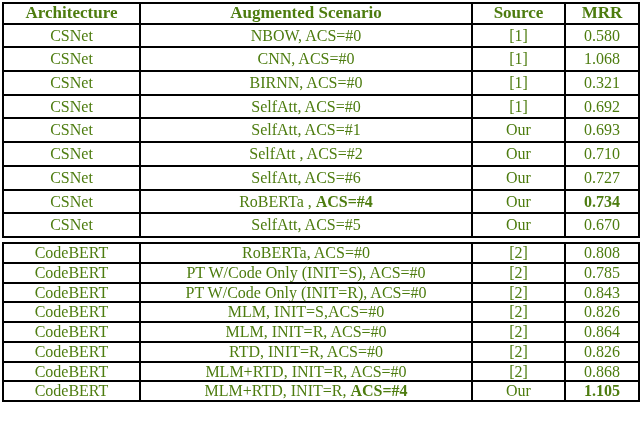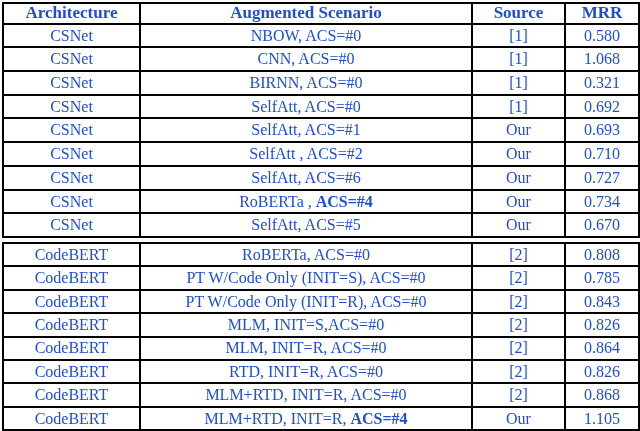--- a/index.html
+++ b/index.html
@@ -6,52 +6,52 @@
     margin: 0;
     padding: 0;
     background: #ffffff;
   }
   .page {
     position: relative;
     width: 640px;
     height: 431px;
     background: #ffffff;
     font-family: "Liberation Serif", serif;
-    color: #1d4ed8;
+    color: #4d7c0f;
     box-sizing: border-box;
     padding: 2px 2px 0 2px;
   }
   table.results {
     border-collapse: collapse;
     table-layout: fixed;
     width: 636px;
     background: #ffffff;
   }
   table.t1 { height: 236px; }
-  table.t2 { height: 189px; margin-top: 4px; }
+  table.t2 { height: 160px; margin-top: 4px; }
   col.c-arch { width: 137px; }
   col.c-scen { width: 332px; }
   col.c-src  { width: 93px;  }
   col.c-mrr  { width: 74px;  }
   th, td {
     border: 2px solid #000000;
     text-align: center;
     vertical-align: middle;
     padding: 0 2px;
     font-size: 16px;
     line-height: 1.1;
     overflow: hidden;
     white-space: nowrap;
   }
   th {
     font-weight: bold;
     font-size: 17px;
   }
   td b { font-weight: bold; text-align: center; }
-  .mrr-bold { font-weight: normal; }
+  .mrr-bold { font-weight: bold; }
 </style>
 </head>
 <body>
 
 <div class="page">
 
   <table class="results t1">
     <colgroup>
       <col class="c-arch">
         <col class="c-scen">

